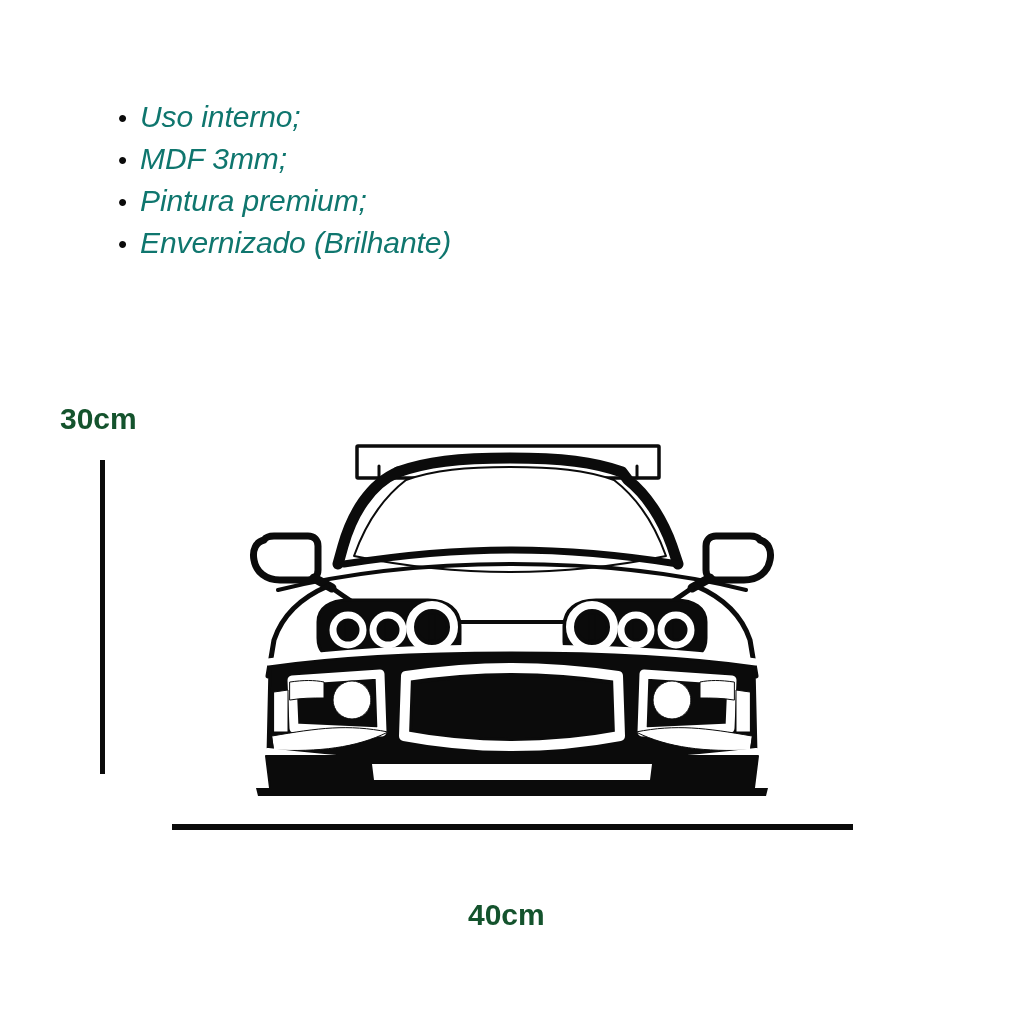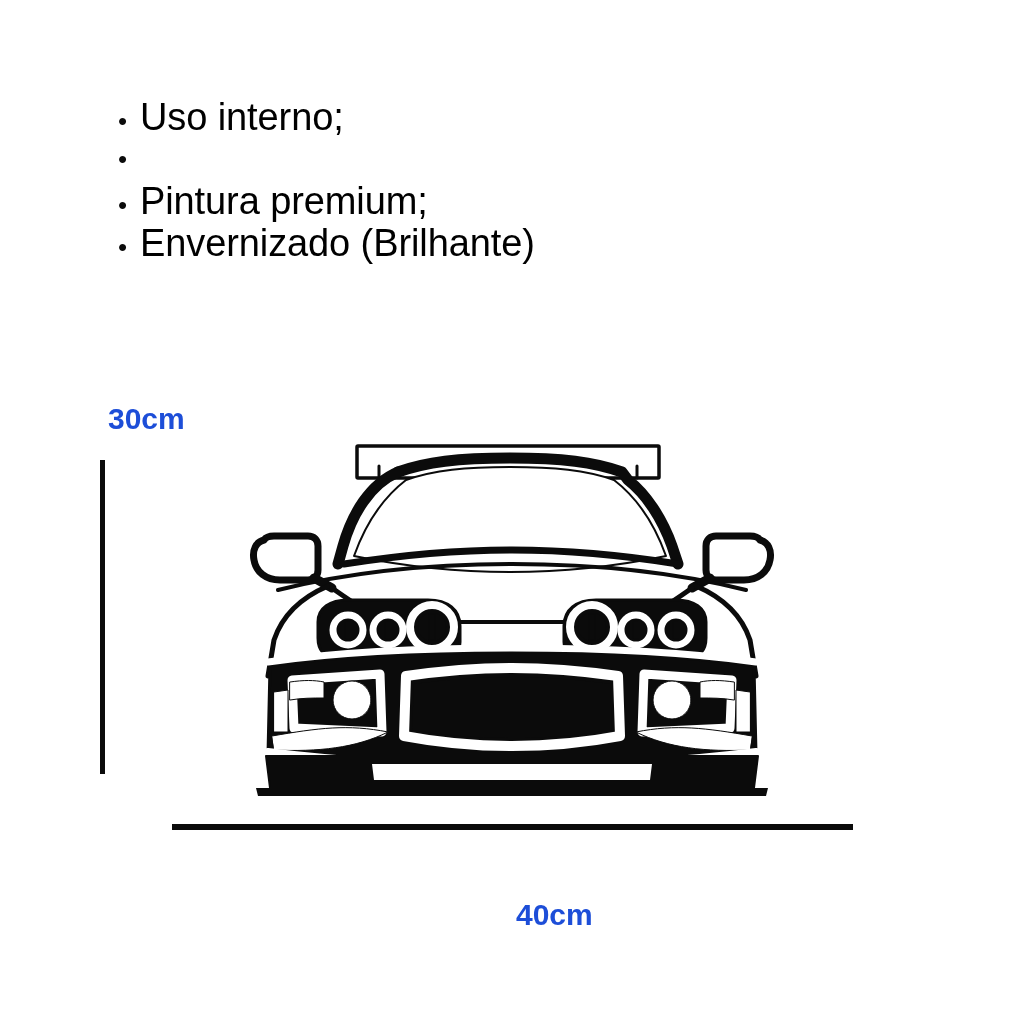--- a/index.html
+++ b/index.html
@@ -44,34 +44,34 @@
   .spec-bullet {
     display: inline-block;
     width: 22px;
     flex: 0 0 22px;
     text-align: left;
     font-size: 26px;
     line-height: 42px;
     color: #0b0b0b;
   }
   .spec-text {
-    font-size: 38px;
+    font-size: 30px;
     font-weight: 400;
     letter-spacing: -0.1px;
-    color: #000000;
+    color: #0f766e;
+    font-style: italic;
   }
 
   
   .dim-label {
     position: absolute;
     font-size: 30px;
     font-weight: 700;
-    color: #1d4ed8;
+    color: #14532d;
     white-space: nowrap;
-    margin-left: 48px;
   }
   #dim-height-label {
     left: 60px;
     top: 402px;
   }
   #dim-width-label {
     left: 468px;
     top: 898px;
   }
   .dim-rule {
@@ -106,20 +106,21 @@
 
 <div id="page">
 
   <ul class="spec-list">
     <li class="spec-item">
       <span class="spec-bullet">•</span>
       <span class="spec-text">Uso interno;</span>
     </li>
     <li class="spec-item">
       <span class="spec-bullet">•</span>
+      <span class="spec-text">MDF 3mm;</span>
     </li>
     <li class="spec-item">
       <span class="spec-bullet">•</span>
       <span class="spec-text">Pintura premium;</span>
     </li>
     <li class="spec-item">
       <span class="spec-bullet">•</span>
       <span class="spec-text">Envernizado (Brilhante)</span>
     </li>
   </ul>

